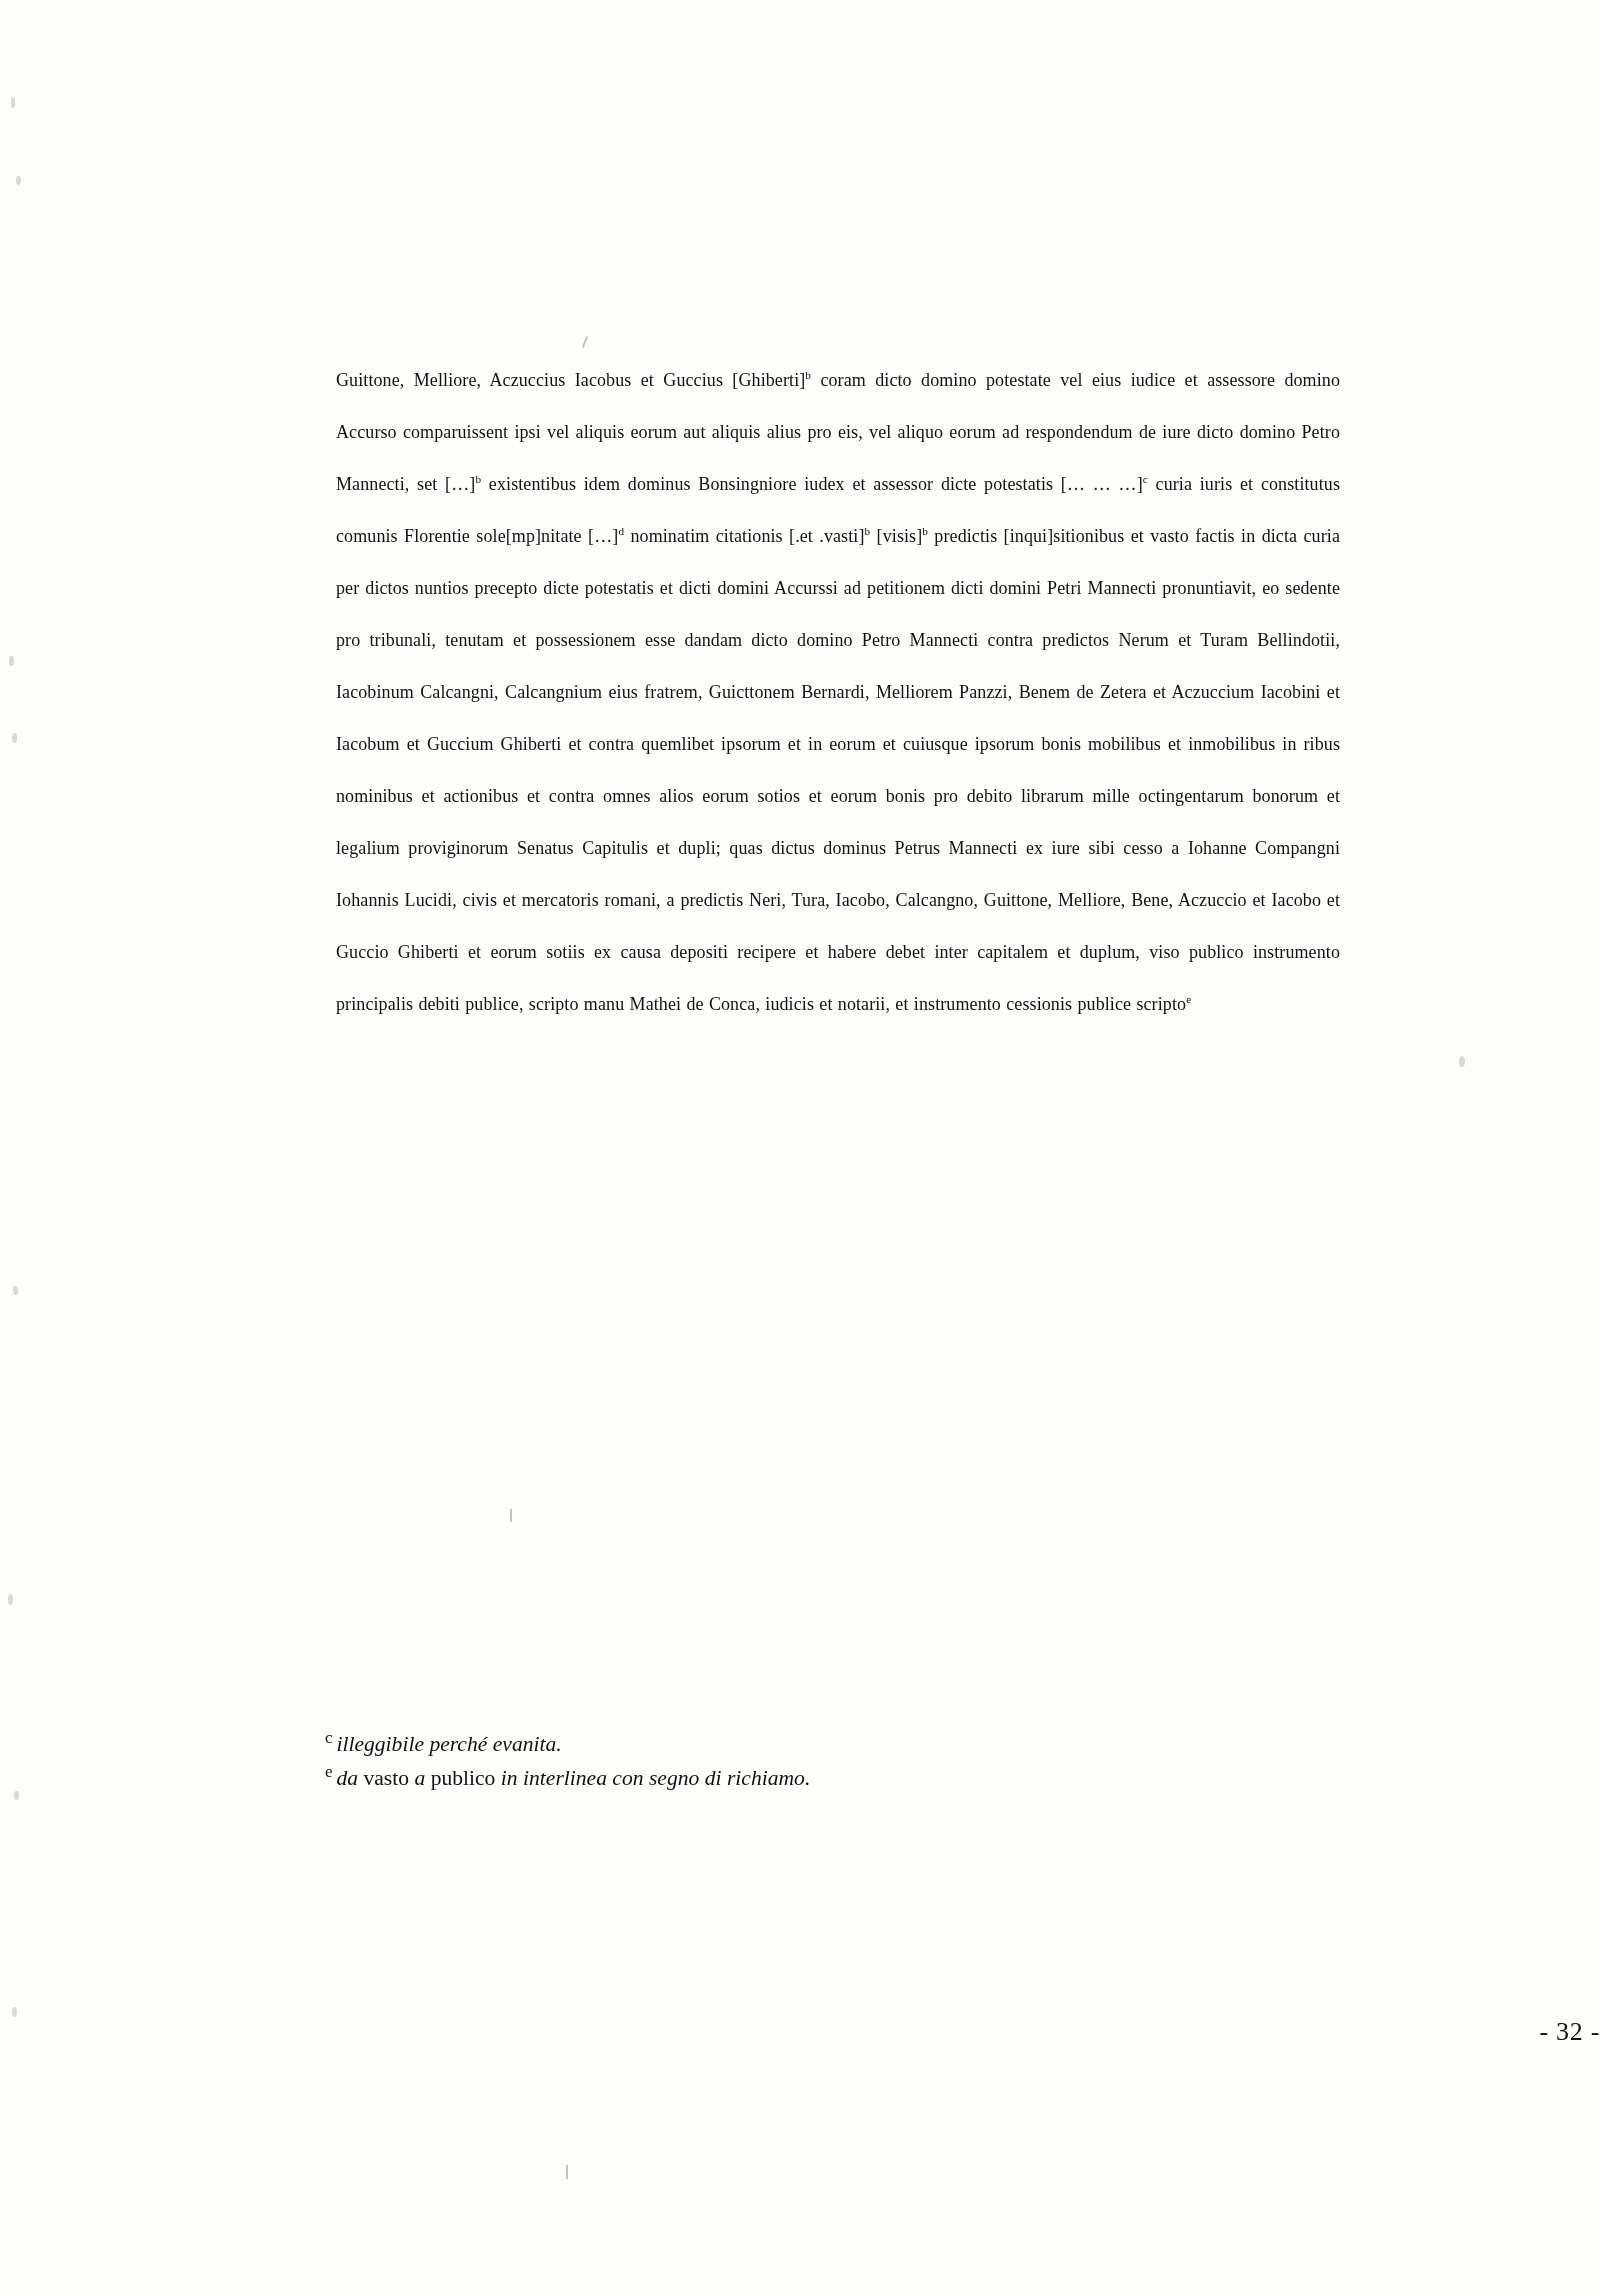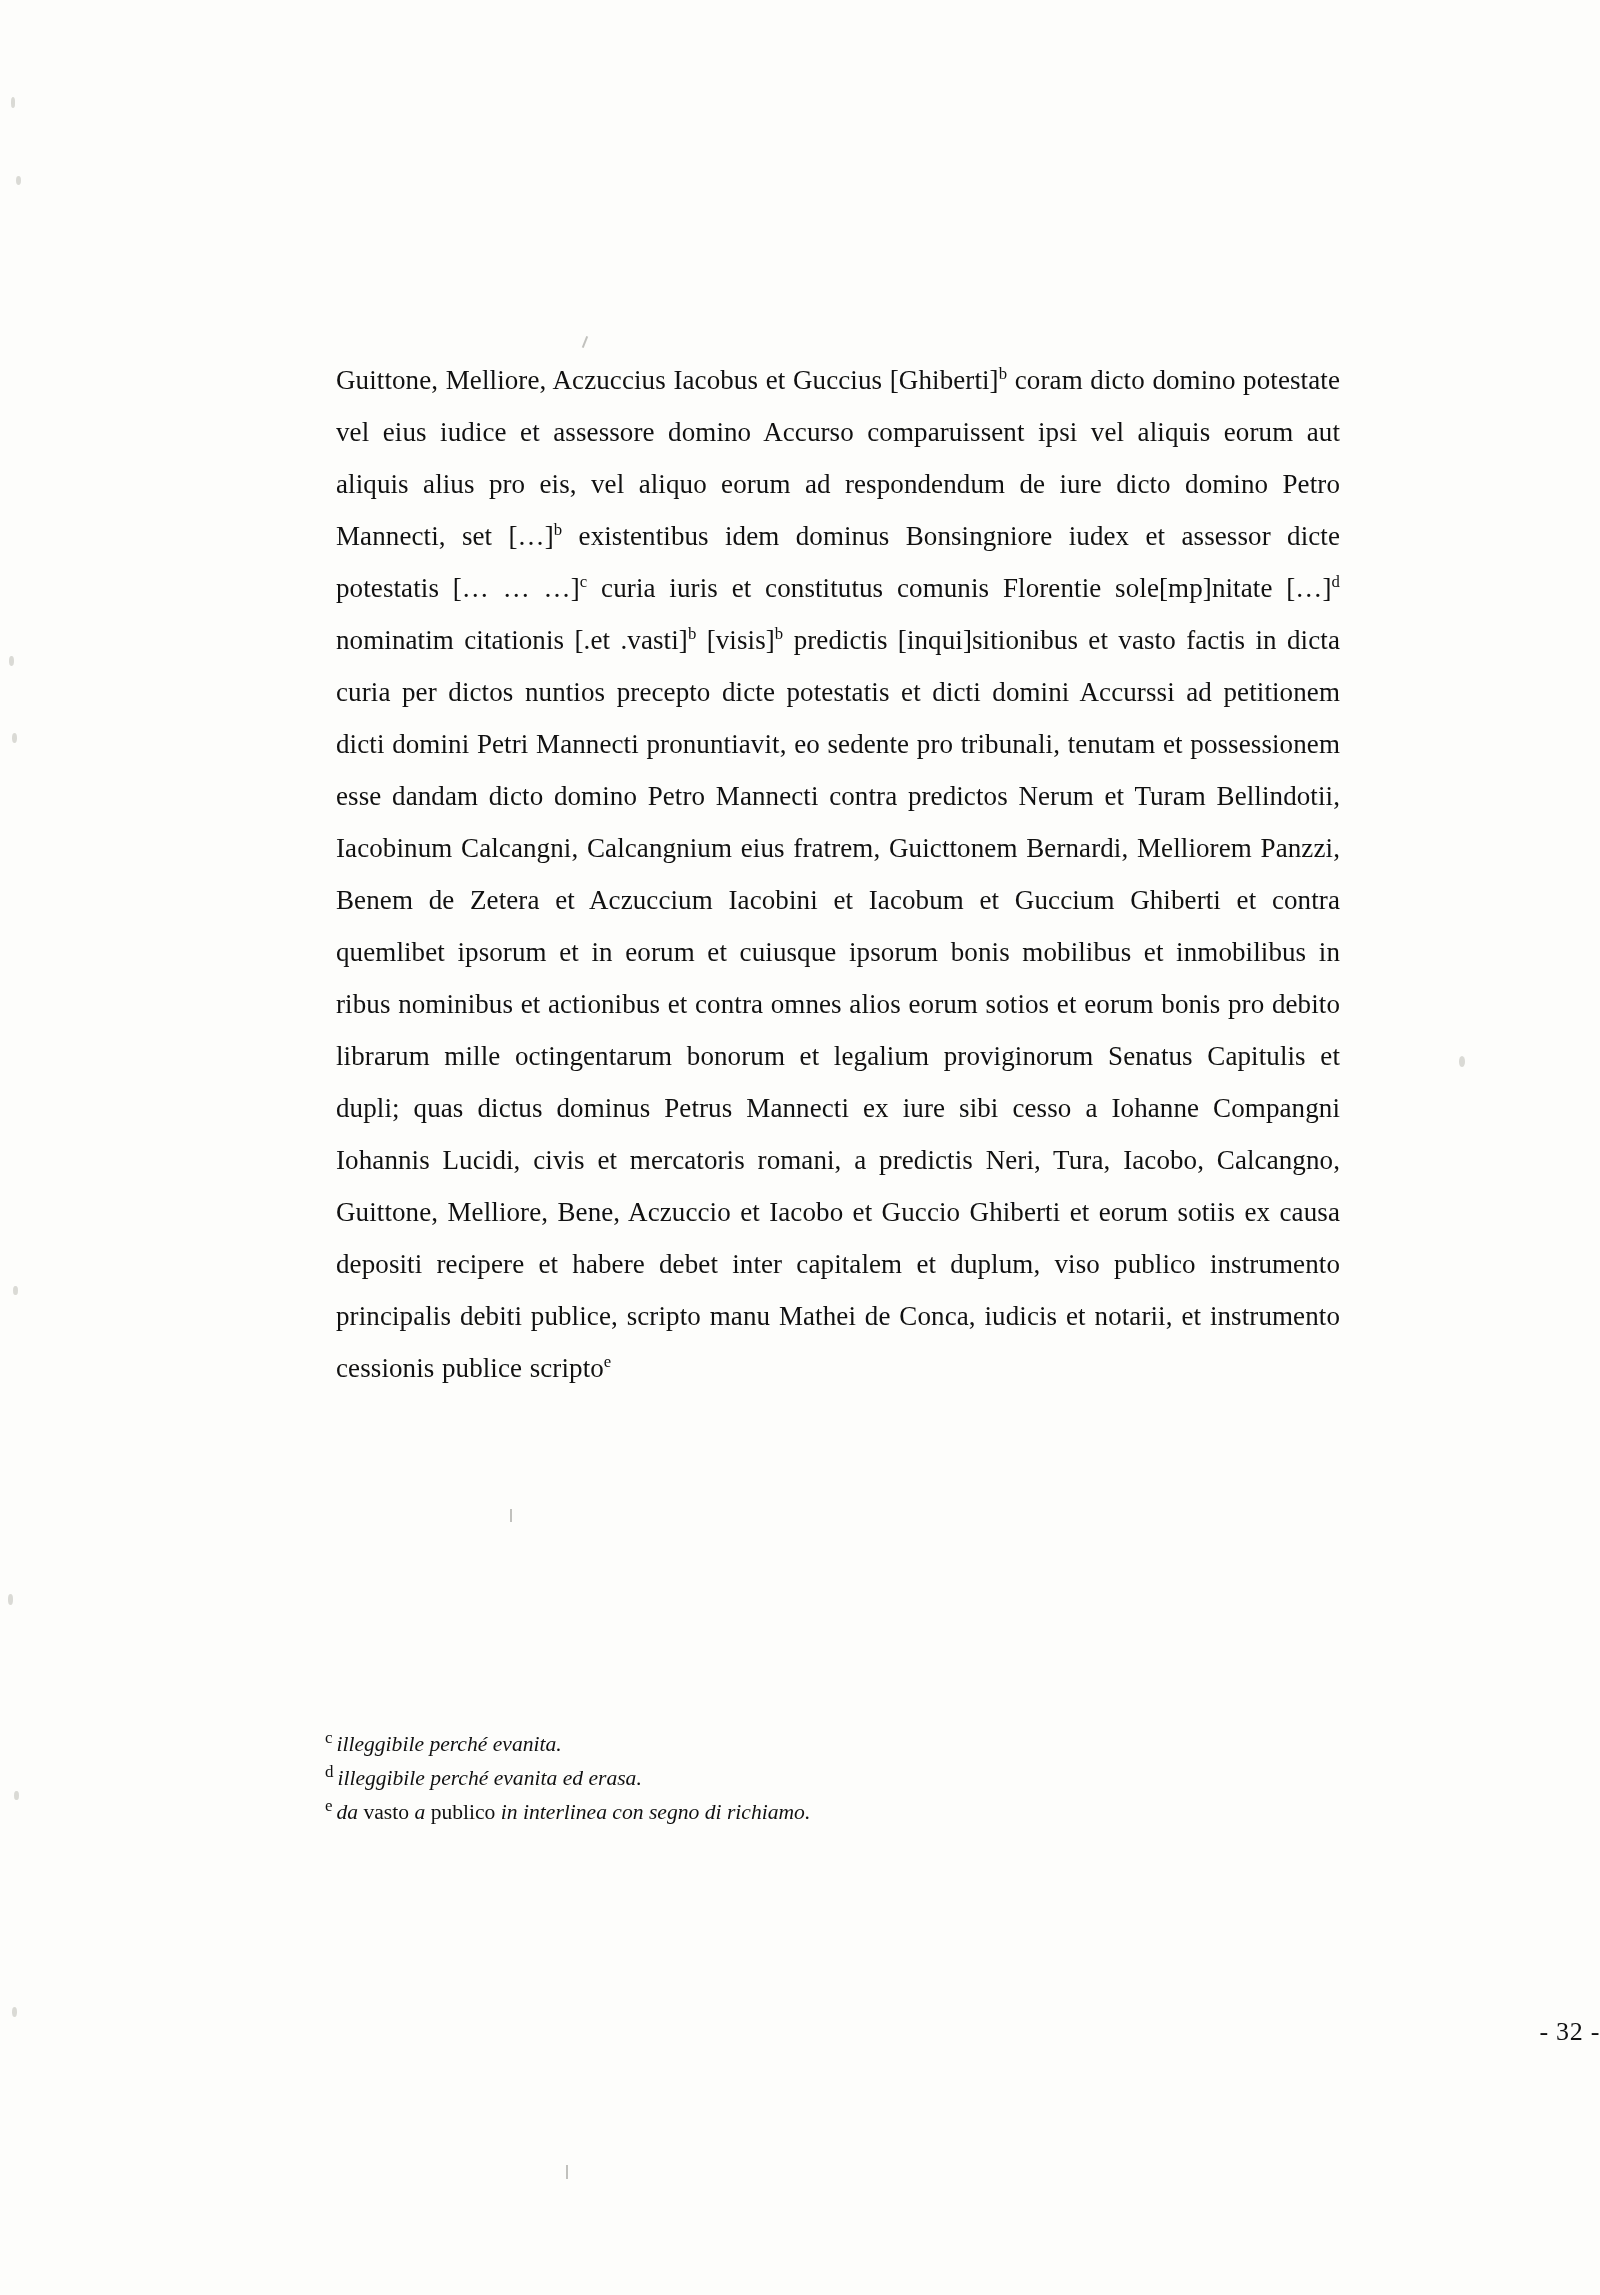--- a/index.html
+++ b/index.html
@@ -35,21 +35,21 @@
     position: absolute;
     left: 336px;
     top: 354px;
     width: 1004px;
   }
 
   .para {
     margin: 0;
     text-align: justify;
     text-justify: inter-word;
-    font-size: 27px;
+    font-size: 18px;
     line-height: 52px;
     letter-spacing: 0.1px;
     word-spacing: 0.7px;
   }
 
   sup {
     font-size: 0.62em;
     vertical-align: super;
     line-height: 0;
   }
@@ -116,23 +116,20 @@
 
   <div class="body-block">
     <p class="para">Guittone, Melliore, Aczuccius Iacobus et Guccius [Ghiberti]<sup>b</sup> coram dicto domino potestate vel eius iudice et assessore domino Accurso comparuissent ipsi vel aliquis eorum aut aliquis alius pro eis, vel aliquo eorum ad respondendum de iure dicto domino Petro Mannecti, set […]<sup>b</sup> existentibus idem dominus Bonsingniore iudex et assessor dicte potestatis [… … …]<sup>c</sup> curia iuris et constitutus comunis Florentie sole[mp]nitate […]<sup>d</sup> nominatim citationis [.et .vasti]<sup>b</sup> [visis]<sup>b</sup> predictis [inqui]sitionibus  et vasto factis in dicta curia per dictos nuntios precepto dicte potestatis et dicti domini Accurssi ad petitionem dicti domini Petri Mannecti pronuntiavit, eo sedente pro tribunali, tenutam et possessionem esse dandam dicto domino Petro Mannecti contra predictos Nerum et Turam Bellindotii, Iacobinum Calcangni, Calcangnium eius fratrem, Guicttonem Bernardi, Melliorem Panzzi, Benem de Zetera et Aczuccium Iacobini et Iacobum et Guccium Ghiberti et contra quemlibet ipsorum et in eorum et cuiusque ipsorum bonis mobilibus et inmobilibus in ribus nominibus et actionibus et contra omnes alios eorum sotios et eorum bonis pro debito librarum mille octingentarum bonorum et legalium proviginorum Senatus Capitulis et dupli; quas dictus dominus Petrus Mannecti ex iure sibi cesso a Iohanne Compangni Iohannis Lucidi, civis et mercatoris romani, a predictis Neri, Tura, Iacobo, Calcangno, Guittone, Melliore, Bene, Aczuccio et Iacobo et Guccio Ghiberti et eorum sotiis ex causa depositi recipere et habere debet inter capitalem et duplum, viso publico instrumento principalis debiti publice, scripto manu Mathei de Conca, iudicis et notarii, et instrumento cessionis publice scripto<sup>e</sup></p>
   </div>
 
   <div class="notes">
     <p class="note">
       <span class="marker">c</span><span>illeggibile perché  evanita.</span>
     </p>
     <p class="note">
-      <span class="marker">d</span><span>illeggibile perché  evanita  ed  erasa.</span>
-    </p>
-    <p class="note">
       <span class="marker">e</span><span>da <span class="roman">vasto</span> a <span class="roman">publico</span> in interlinea con segno di richiamo.</span>
     </p>
   </div>
 
   <div class="folio">- 32 -</div>
 
 </div>
 
 
 </body></html>

